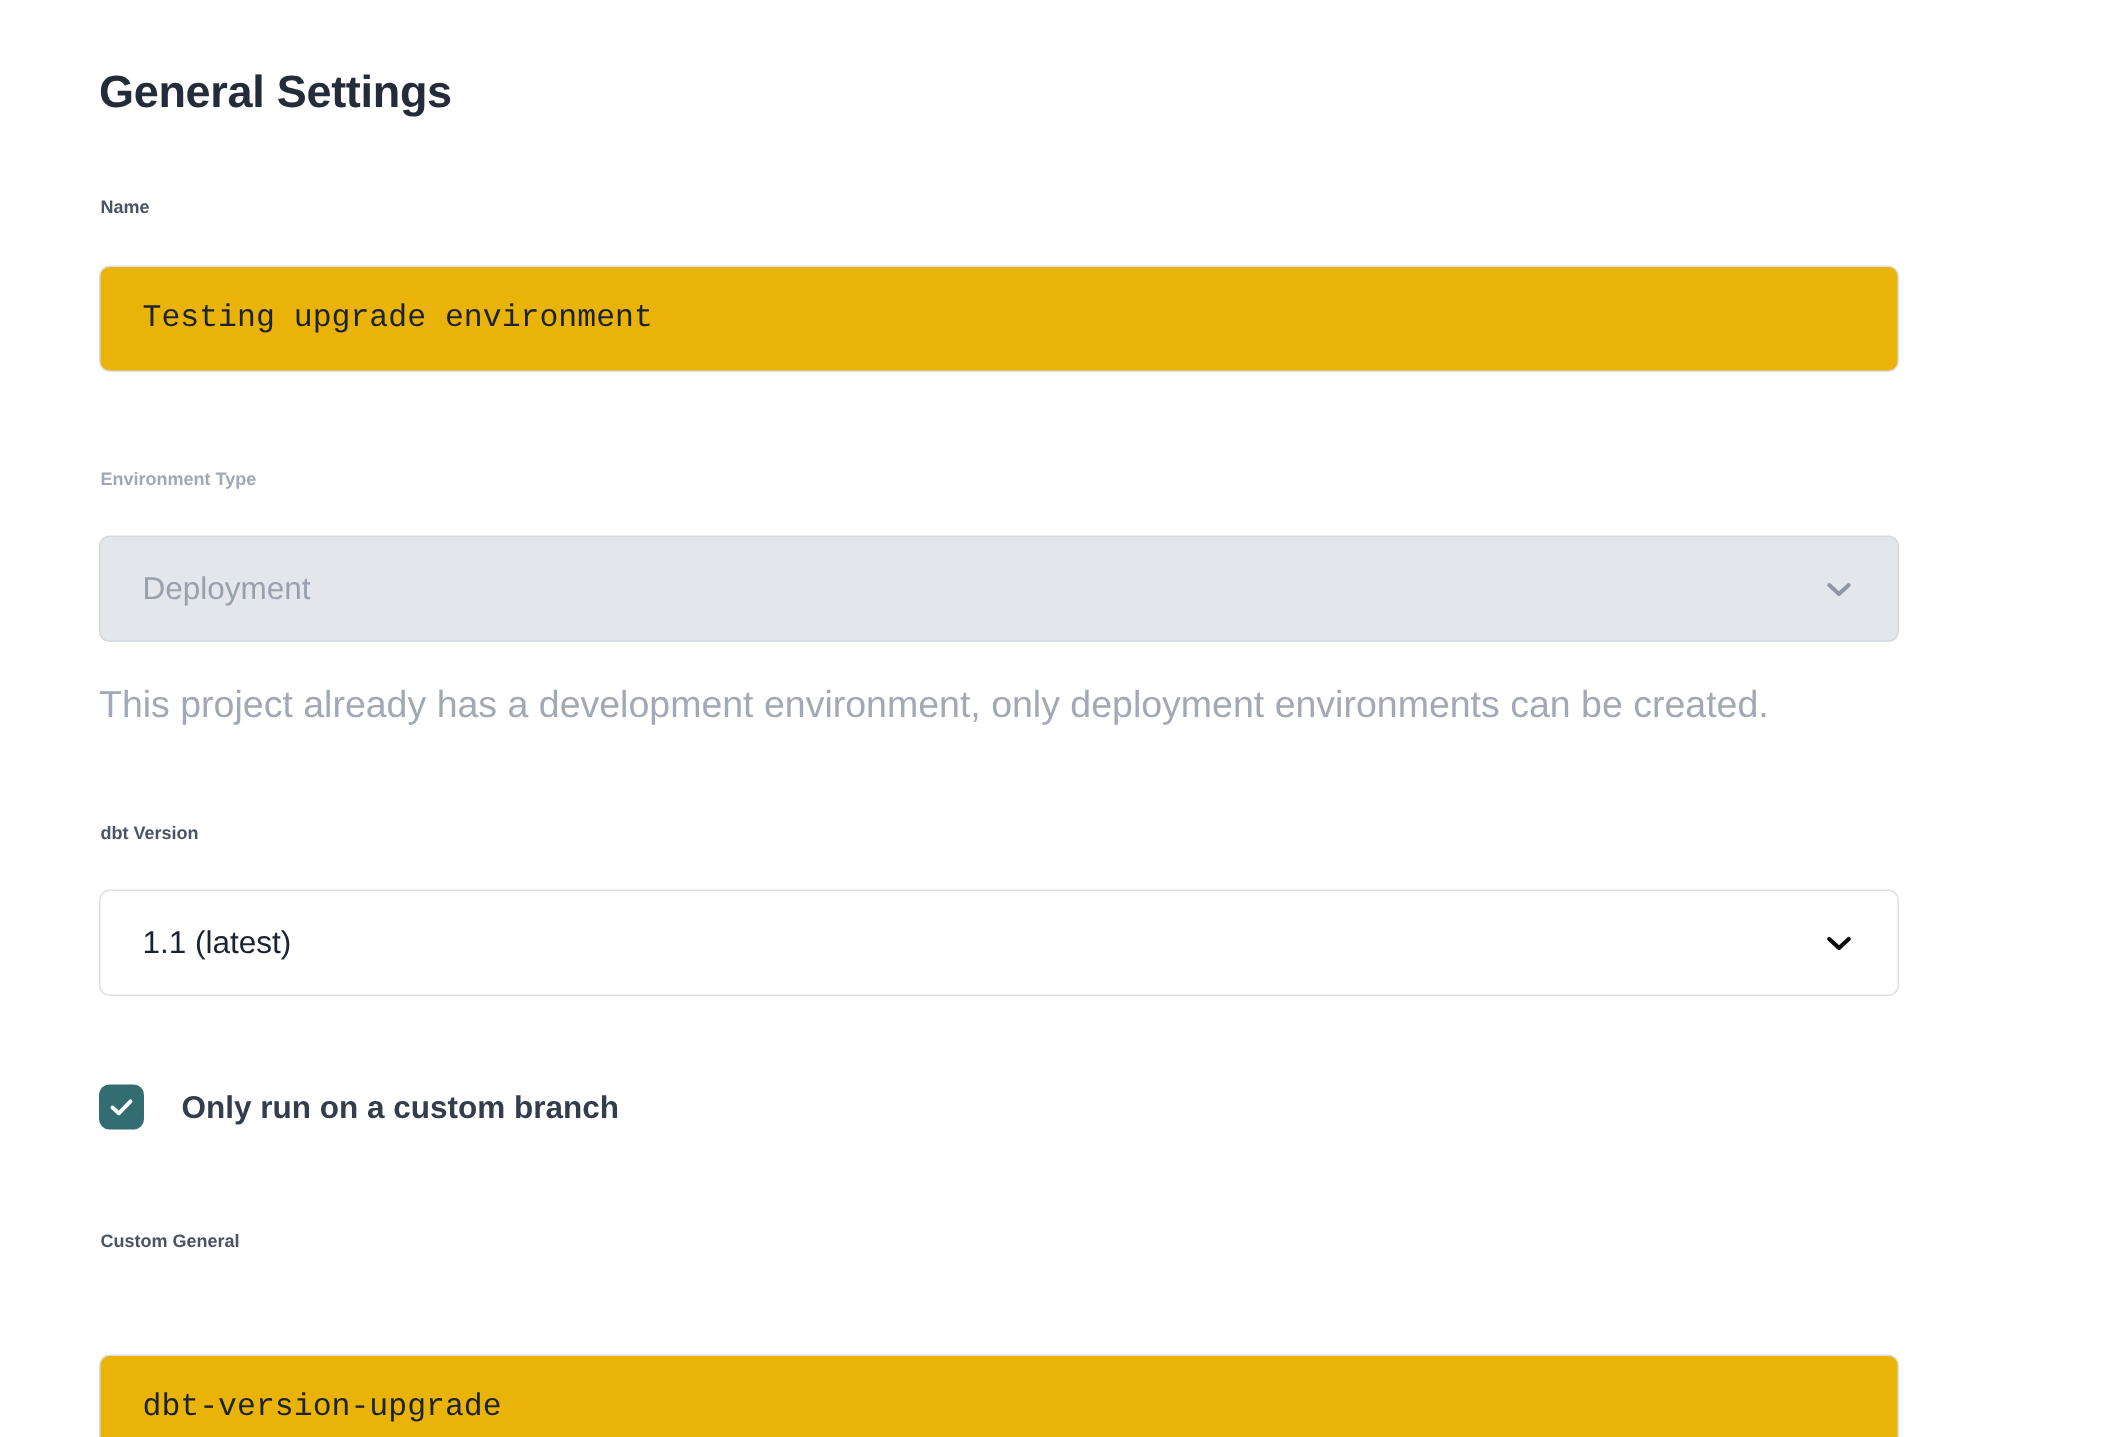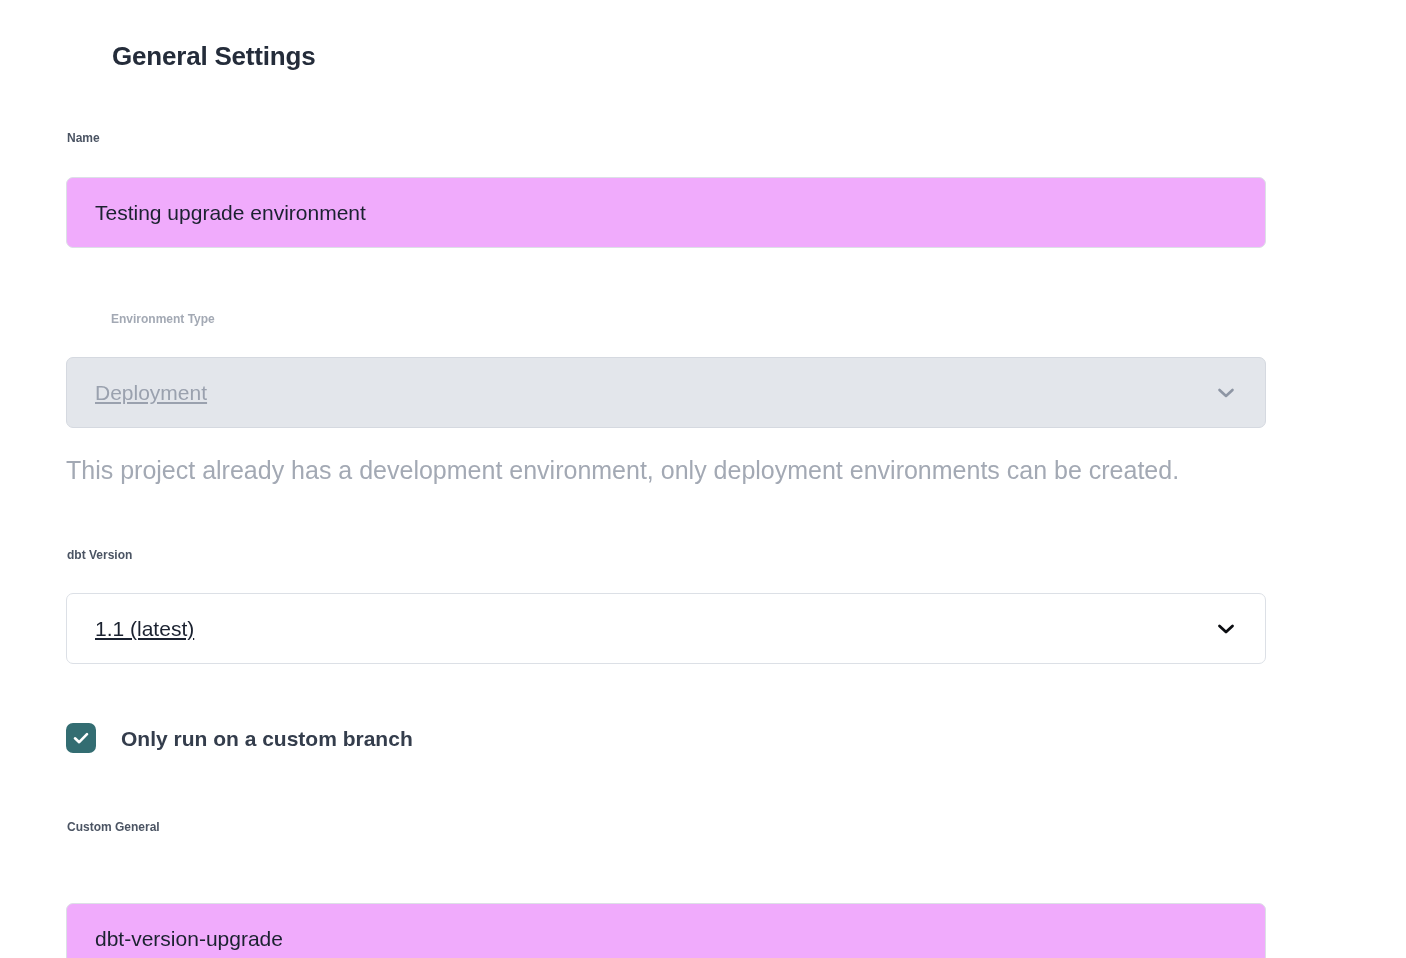--- a/index.html
+++ b/index.html
@@ -19,50 +19,48 @@
     position: relative;
     width: 1406px;
     height: 958px;
     background: #ffffff;
   }
 
   .page-title {
     position: absolute;
     left: 66px;
     top: 24px;
-    font-size: 26px;
+    font-size: 30px;
     font-weight: bold;
     color: #242C3A;
     letter-spacing: -0.2px;
     line-height: 1.2;
-    margin-left: 46px;
   }
 
   .field-label {
     position: absolute;
     left: 67px;
     font-size: 12px;
     font-weight: bold;
     color: #4B5463;
     line-height: 1.2;
   }
   .field-label.muted {
     color: #A3A9B4;
-    margin-left: 44px;
   }
 
   .text-input {
     position: absolute;
     left: 66px;
     width: 1200px;
     height: 71px;
-    background: #f0abfc;
+    background: #eab308;
     border: 1px solid #DCE0E6;
     border-radius: 7px;
-    font-family: Liberation Sans, sans-serif;
+    font-family: Liberation Mono, monospace;
     font-size: 21px;
     color: #1B2230;
     padding: 0 28px;
     outline: none;
     line-height: 69px;
   }
 
   .select-box {
     position: absolute;
     left: 66px;
@@ -73,21 +71,20 @@
     background: #ffffff;
     display: flex;
     align-items: center;
     padding: 0 28px;
   }
   .select-box .select-value {
     flex: 1 1 auto;
     font-size: 21px;
     color: #1B2230;
     line-height: 1;
-    text-decoration: underline;
   }
   .select-box.disabled {
     background: #E3E6EB;
     border-color: #D5D9E0;
   }
   .select-box.disabled .select-value {
     color: #9AA1AE;
   }
 
   .chevron-icon {

